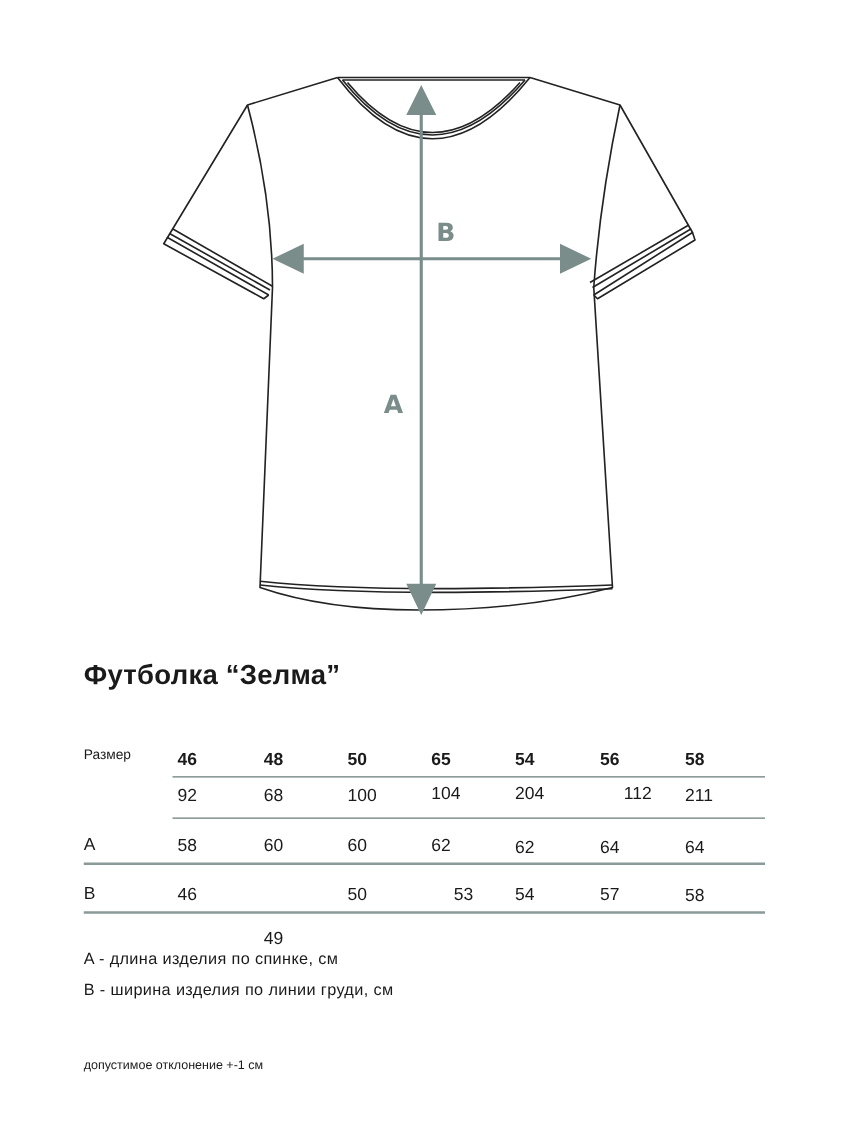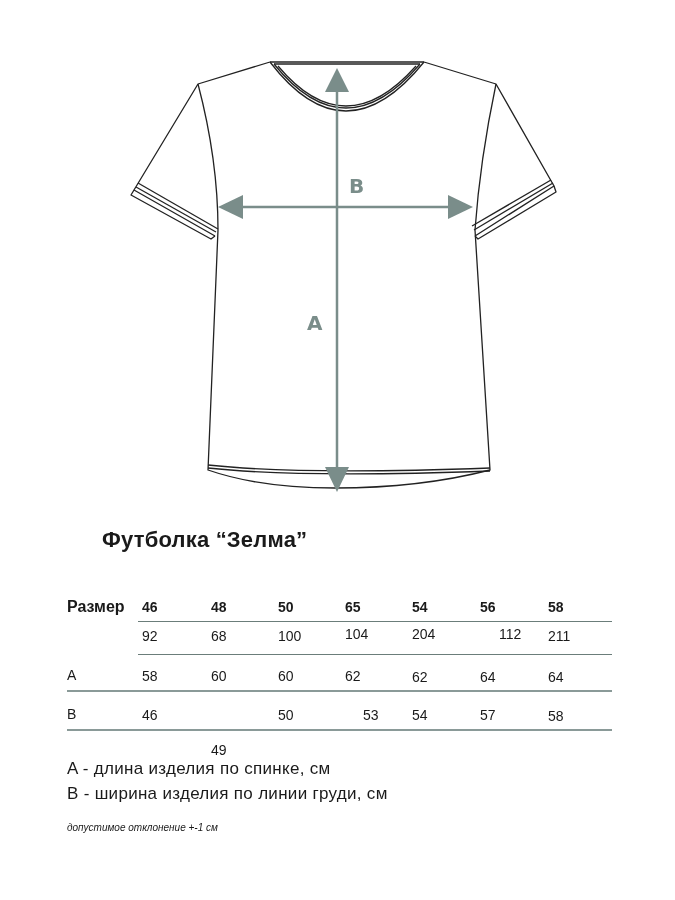--- a/index.html
+++ b/index.html
@@ -1,26 +1,26 @@
 <!DOCTYPE html>
 <html><head>
 <meta charset="utf-8">
 <style>
   html,body{margin:0;padding:0;background:#fff;}
   body{width:675px;height:900px;position:relative;overflow:hidden;font-family:"Liberation Sans",sans-serif;color:#1a1a1a;}
   .diagram{position:absolute;left:0;top:0;width:675px;height:510px;}
-  .title{position:absolute;left:67px;top:527px;font-size:22px;font-weight:bold;letter-spacing:0.2px;margin-left:35px;}
+  .title{position:absolute;left:67px;top:527px;font-size:22px;font-weight:bold;letter-spacing:0.2px;}
   .tbl{position:absolute;left:0;top:0;width:675px;}
   .cell{position:absolute;font-size:14px;text-align:left;width:50px;margin-left:-25px;}
   .cell.b{font-weight:bold;}
   .rowlabel{position:absolute;left:67px;font-size:14px;}
-  .rowlabel.b{font-weight:bold;font-size:16px;}
+  .rowlabel.b{font-weight:normal;font-size:11px;}
   .hline{position:absolute;height:1px;background:#6b7d7a;}
-  .legend{position:absolute;left:67px;font-size:17px;letter-spacing:0.3px;}
-  .note{position:absolute;left:67px;top:822px;font-size:10px;font-style:italic;}
+  .legend{position:absolute;left:67px;font-size:13px;letter-spacing:0.3px;}
+  .note{position:absolute;left:67px;top:847px;font-size:10px;}
 </style>
 </head>
 <body>
 
 <div class="diagram">
   <svg width="675" height="510" viewBox="0 0 675 510">
     <g fill="none" stroke="#222" stroke-width="1.3" stroke-linejoin="round">
 
       <path d="M270 62 L198 84 L134 190 L215 236"></path>
       <path d="M134 190 L131 195 L211 239 L215 236"></path>

